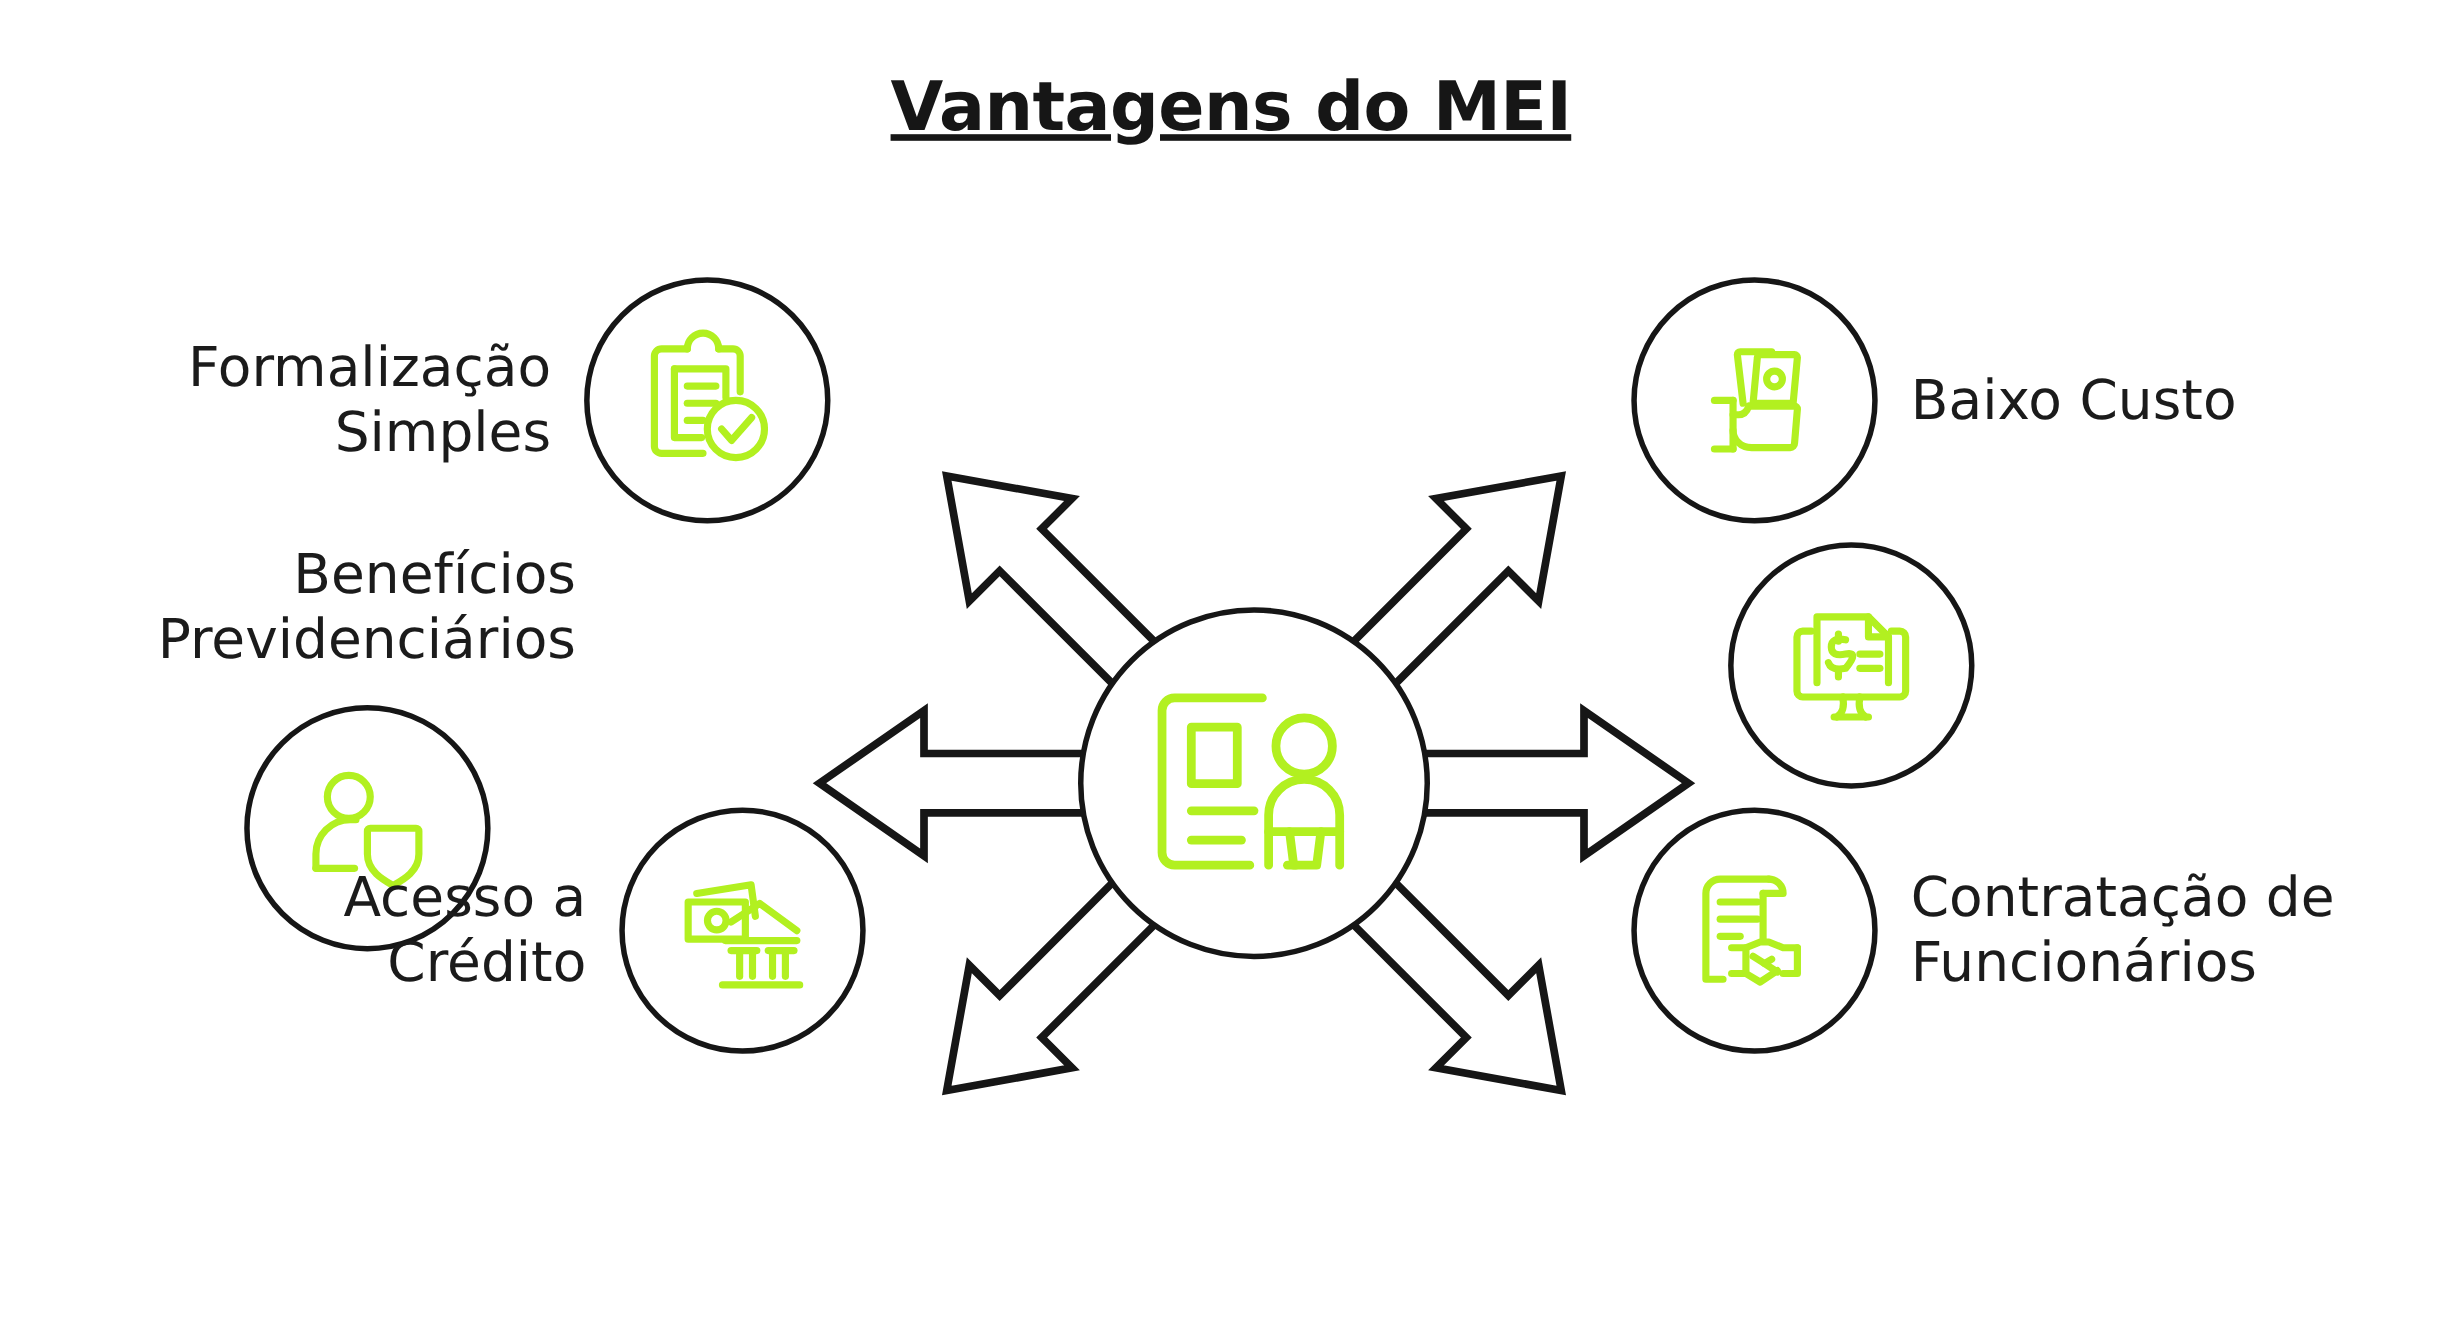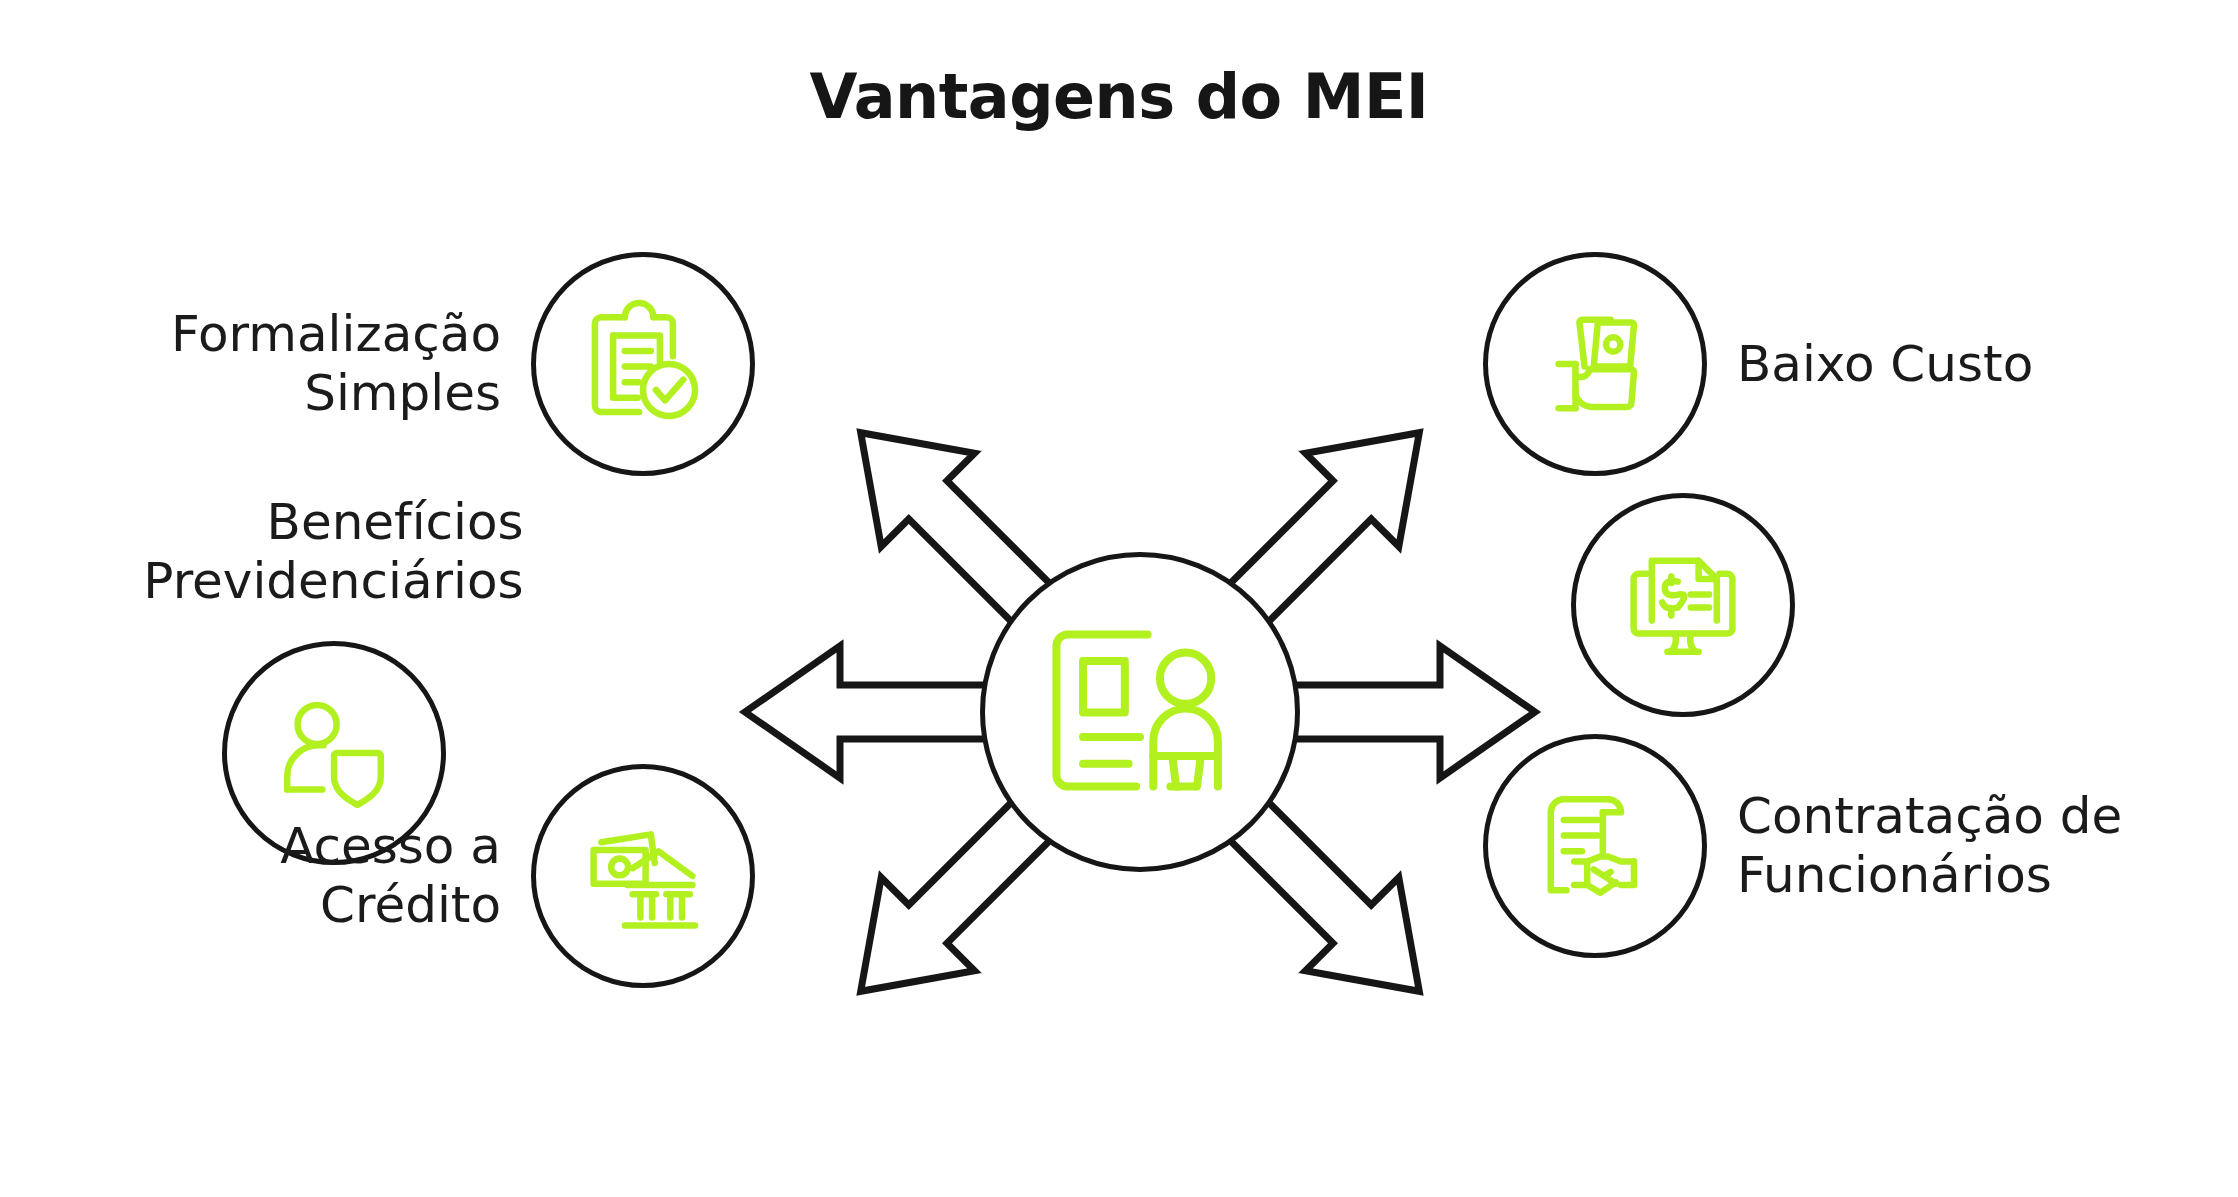--- a/index.html
+++ b/index.html
@@ -16,20 +16,21 @@
   #page-title {
     position: absolute;
     top: 60px; left: 0; width: 2238px;
     text-align: center;
     font-family: "DejaVu Sans", sans-serif;
     font-weight: bold;
     font-size: 62px;
     letter-spacing: -0.5px;
     color: #161616;
     white-space: pre;
+    text-decoration: underline;
   }
 
   #diagram {
     position: absolute;
     top: 0; left: 0;
     width: 2238px; height: 1197px;
   }
 
   .node {
     position: absolute;
@@ -60,21 +61,21 @@
     color: #1b1b1b;
     white-space: pre-line;
     flex: 0 0 auto;
   }
   .node.left  .node-label { text-align: right; }
   .node.right .node-label { text-align: left; }
 
   
   #node-formalizacao { left: 0px;    top: 252px; width: 755px; }
   #node-beneficios   { left: 0px;    top: 493px; width: 667px; flex-direction: column; }
-  #node-credito      { left: 0px;    top: 764px; width: 755px; }
+  #node-credito      { left: 0px;    top: 734px; width: 755px; padding-left: 32px; }
 
   #node-baixo-custo  { left: 1483px; top: 252px; width: 755px; }
   #node-emissao      { left: 1571px; top: 493px; width: 667px; }
   #node-contratacao  { left: 1483px; top: 734px; width: 755px; }
 
   #center-hub {
     position: absolute;
     left: 980px; top: 552px;
     width: 320px; height: 320px;
     border-radius: 50%;

